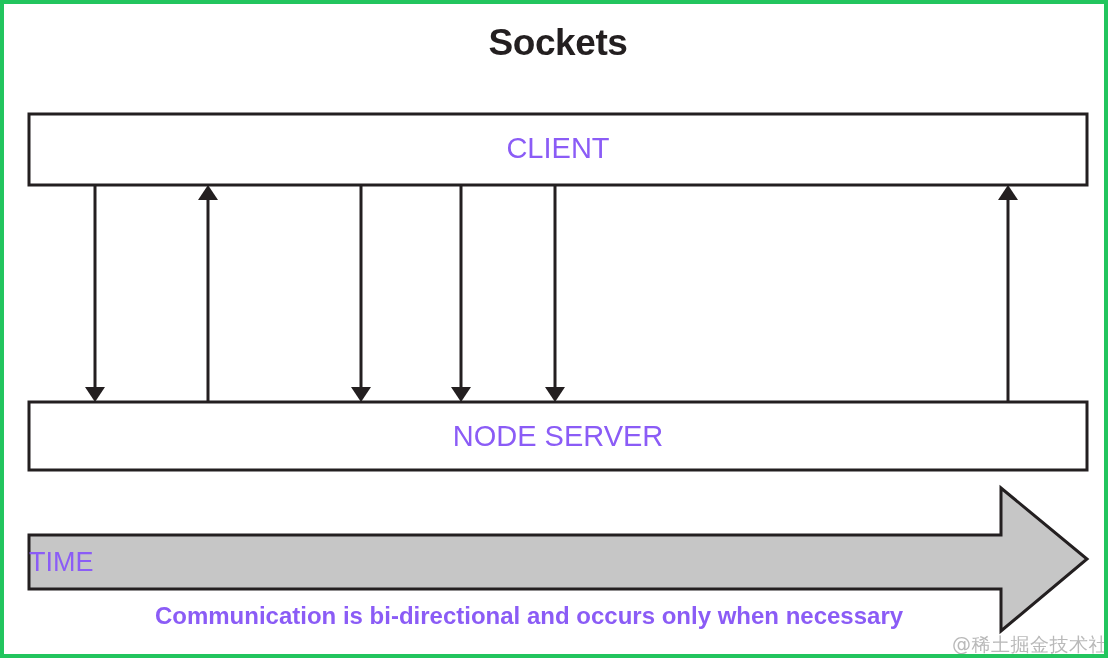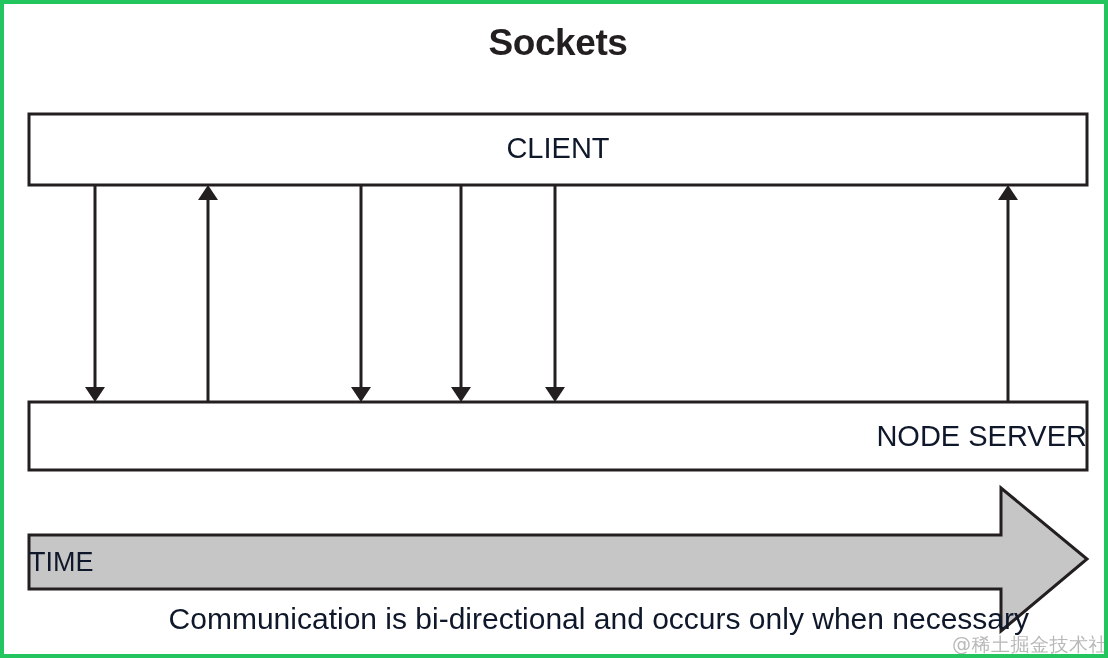--- a/index.html
+++ b/index.html
@@ -22,21 +22,21 @@
   }
   #diagram-svg {
     position: absolute;
     left: 0;
     top: 0;
     width: 1108px;
     height: 658px;
   }
   .lbl {
     position: absolute;
-    color: #0f172a;
+    color: #8b5cf6;
     white-space: nowrap;
   }
   #title-text {
     left: 0;
     top: 18px;
     width: 1108px;
     text-align: center;
     font-size: 37px;
     font-weight: bold;
     letter-spacing: -0.4px;
@@ -47,38 +47,38 @@
     top: 128px;
     width: 1058px;
     text-align: center;
     font-size: 29px;
     font-weight: normal;
   }
   #server-label {
     left: 25px;
     top: 416px;
     width: 1058px;
-    text-align: right;
+    text-align: center;
     font-size: 29px;
     font-weight: normal;
   }
   #time-label {
     left: 25px;
     top: 543px;
     width: 972px;
     font-size: 27px;
     font-weight: normal;
   }
   #caption-text {
     left: 25px;
     top: 598px;
     width: 1000px;
-    text-align: right;
-    font-size: 30px;
-    font-weight: normal;
+    text-align: center;
+    font-size: 24px;
+    font-weight: bold;
   }
   #watermark {
     left: 948px;
     top: 628px;
     font-size: 19px;
     color: #b9b9b9;
     font-family: "DejaVu Sans", sans-serif;
     letter-spacing: 0.5px;
   }
 </style>

